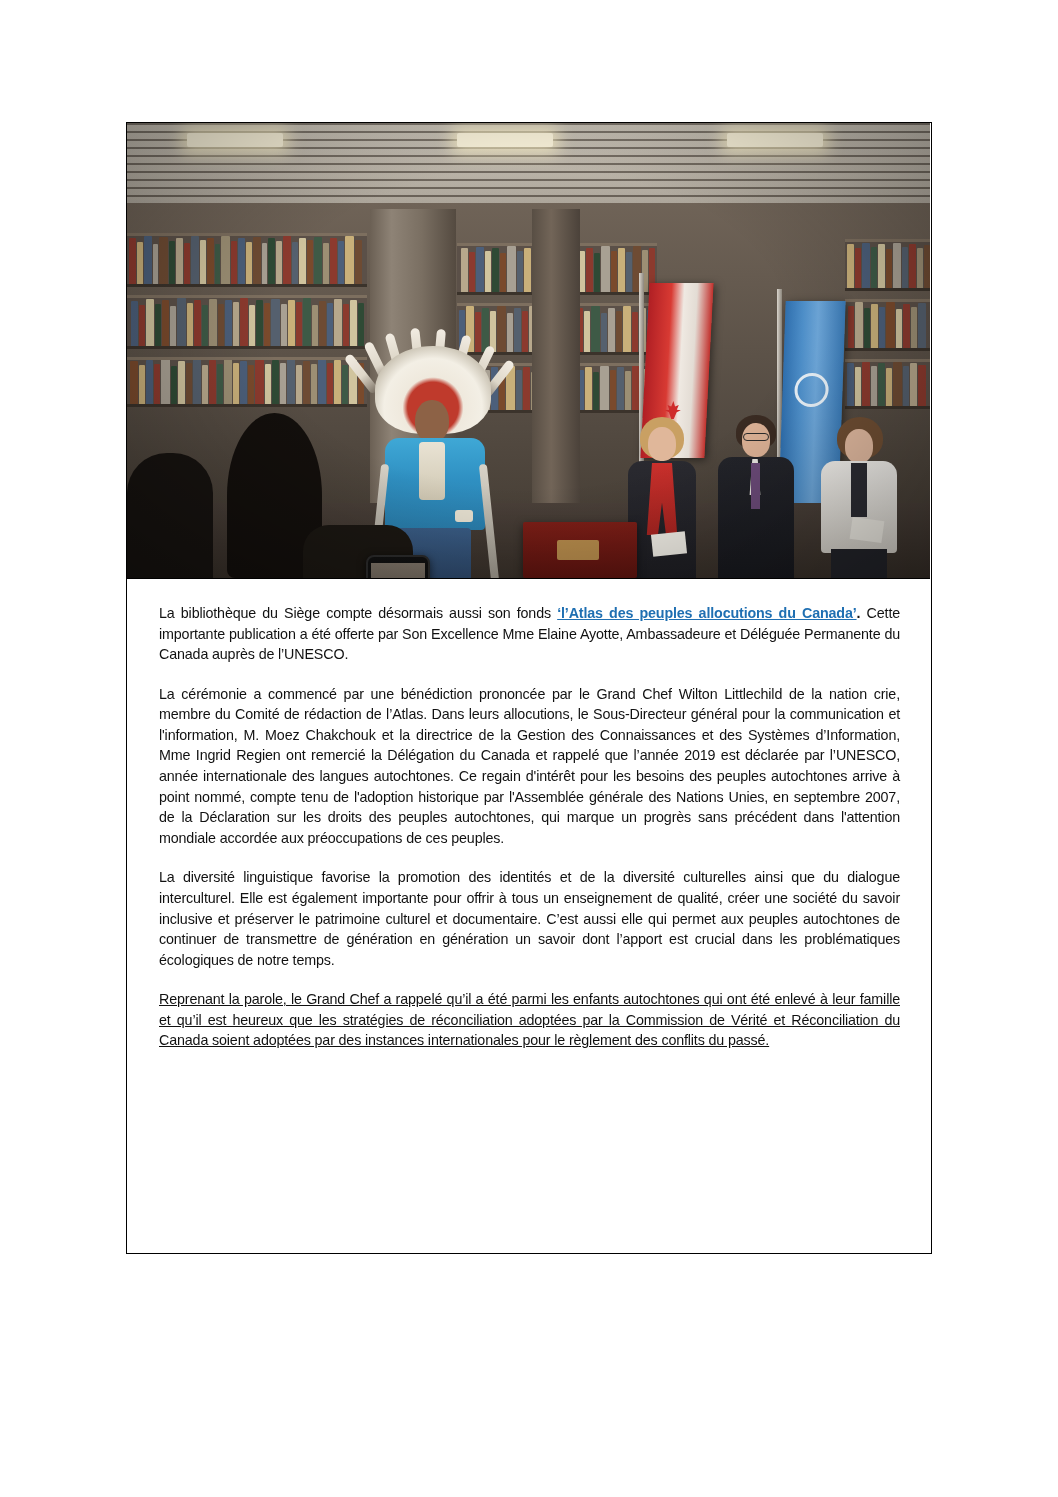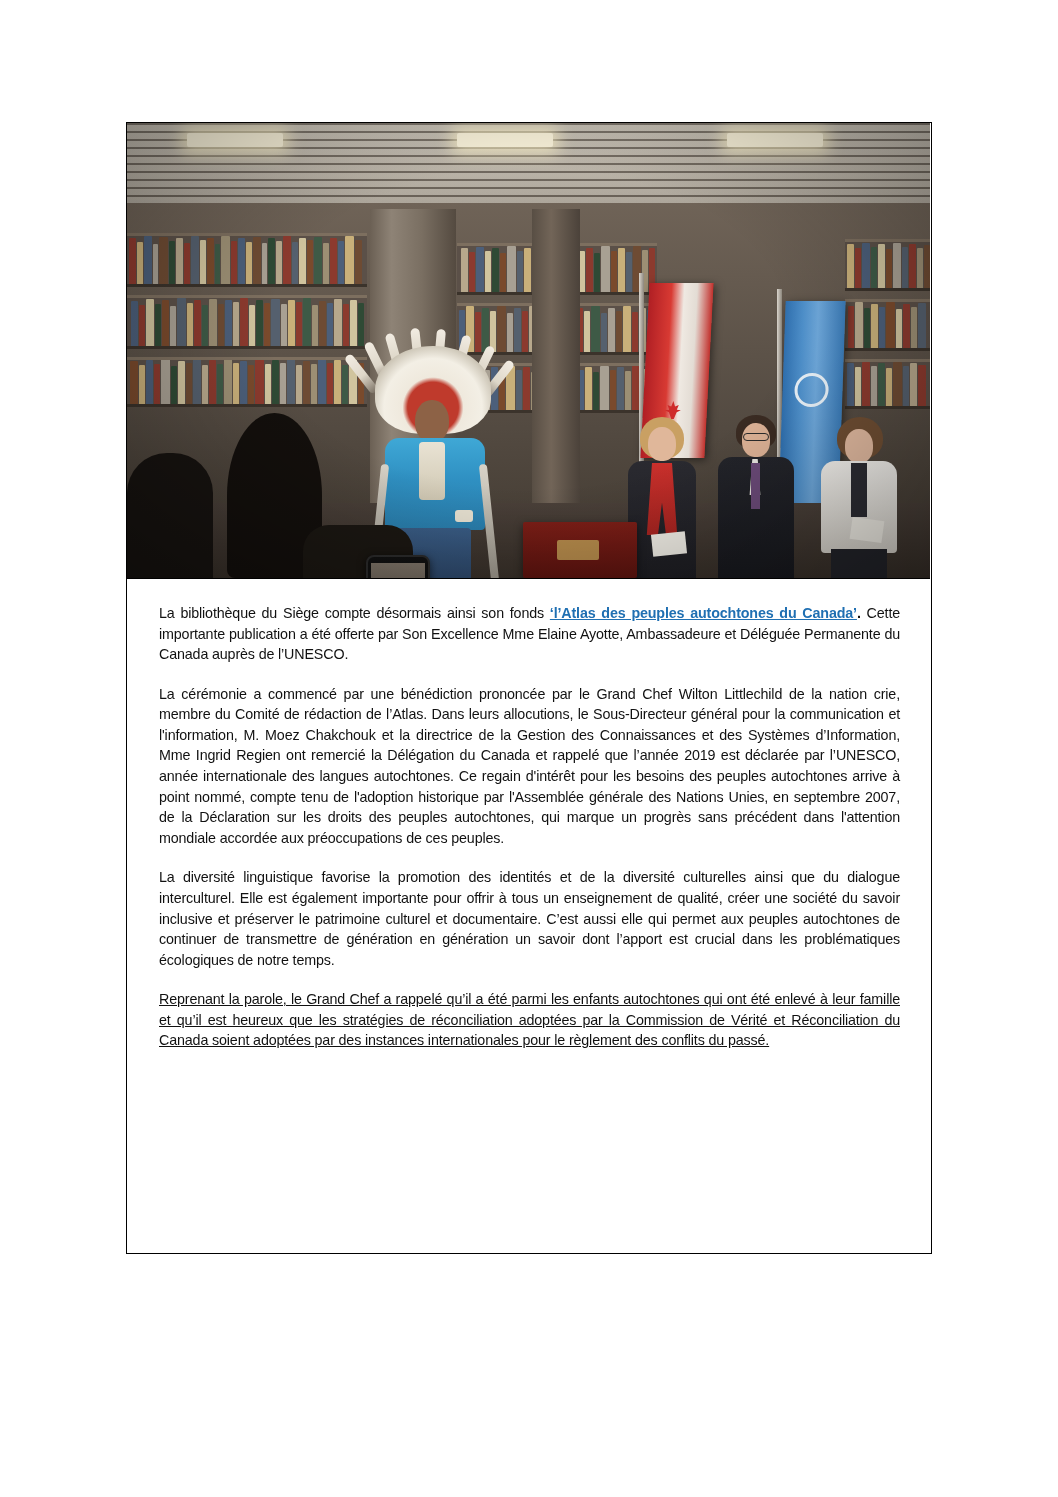--- a/index.html
+++ b/index.html
@@ -499,21 +499,21 @@
       <div class="phone">
         <div class="phone-screen"></div>
       </div>
       <div style="position:absolute;left:0px;top:330px;width:86px;height:125px;background:#171310;border-radius:40px 40px 0 0;"></div>
 
       <div class="vign"></div>
     </div>
 
     <div class="text-area">
 
-      <p class="para"><span>La bibliothèque du Siège compte désormais ainsi son fonds </span><a class="inline-link" href="#">‘l’Atlas des peuples autochtones du Canada’</a><span class="b">.</span><span> Cette importante publication a été offerte par Son Excellence Mme Elaine Ayotte, Ambassadeure et Déléguée Permanente du Canada auprès de l’UNESCO.</span></p>
+      <p class="para"><span>La bibliothèque du Siège compte désormais aussi son fonds </span><a class="inline-link" href="#">‘l’Atlas des peuples allocutions du Canada’</a><span class="b">.</span><span> Cette importante publication a été offerte par Son Excellence Mme Elaine Ayotte, Ambassadeure et Déléguée Permanente du Canada auprès de l’UNESCO.</span></p>
 
       <p class="para">La cérémonie a commencé par une bénédiction prononcée par le Grand Chef Wilton Littlechild de la nation crie, membre du Comité de rédaction de l’Atlas. Dans leurs allocutions, le Sous-Directeur général pour la communication et l'information, M. Moez Chakchouk et la directrice de la Gestion des Connaissances et des Systèmes d’Information, Mme Ingrid Regien ont remercié la Délégation du Canada et rappelé que l’année 2019 est déclarée par l’UNESCO, année internationale des langues autochtones. Ce regain d'intérêt pour les besoins des peuples autochtones arrive à point nommé, compte tenu de l'adoption historique par l'Assemblée générale des Nations Unies, en septembre 2007, de la Déclaration sur les droits des peuples autochtones, qui marque un progrès sans précédent dans l'attention mondiale accordée aux préoccupations de ces peuples.</p>
 
       <p class="para">La diversité linguistique favorise la promotion des identités et de la diversité culturelles ainsi que du dialogue interculturel. Elle est également importante pour offrir à tous un enseignement de qualité, créer une société du savoir inclusive et préserver le patrimoine culturel et documentaire. C’est aussi elle qui permet aux peuples autochtones de continuer de transmettre de génération en génération un savoir dont l’apport est crucial dans les problématiques écologiques de notre temps.</p>
 
       <p class="para">Reprenant la parole, le Grand Chef a rappelé qu’il a été parmi les enfants autochtones qui ont été enlevé à leur famille et qu’il est heureux que les stratégies de réconciliation adoptées par la Commission de Vérité et Réconciliation du Canada soient adoptées par des instances internationales pour le règlement des conflits du passé.</p>
 
     </div>
 
   </div>

